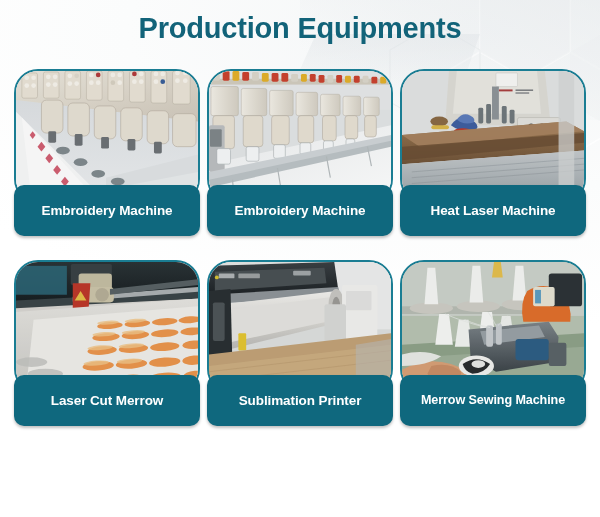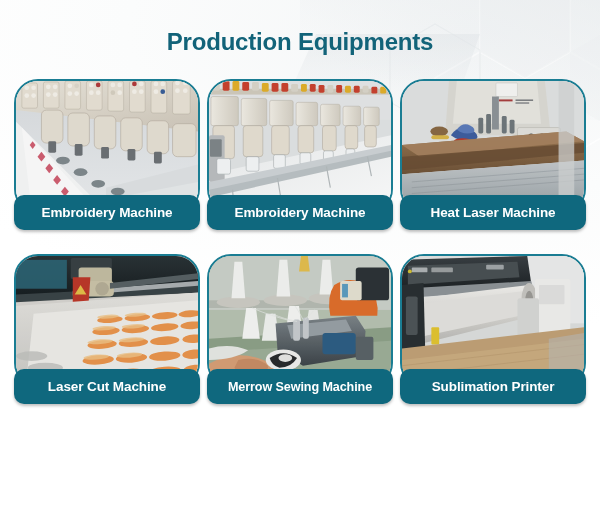--- a/index.html
+++ b/index.html
@@ -56,24 +56,24 @@
     z-index: 1;
     pointer-events: none;
   }
 
   
   .page { position: relative; z-index: 3; width: 600px; height: 517px; }
 
   .page-title {
     text-align: center;
     color: #126379;
-    font-size: 24px;
+    font-size: 29px;
     font-weight: bold;
     letter-spacing: -0.2px;
-    padding-top: 29px;
+    padding-top: 13px;
     line-height: 1.1;
   }
 
   
   .grid {
     margin-top: 24px;
     padding: 0 14px;
     display: grid;
     grid-template-columns: repeat(3, 1fr);
     gap: 7px 7px;
@@ -91,21 +91,21 @@
     border: 2px solid #1a7d93;
     border-radius: 24px;
     overflow: hidden;
     background: #cfd6d9;
   }
   .card-photo svg { display: block; width: 100%; height: 100%; }
 
   .card-label {
     position: relative;
     margin-top: -18px;
-    height: 35px;
+    height: 51px;
     border-radius: 10px;
     background: #0f687e;
     color: #ffffff;
     display: flex;
     align-items: center;
     justify-content: center;
     font-size: 13.5px;
     font-weight: bold;
     letter-spacing: -0.1px;
     box-shadow: 0 2px 3px rgba(0,0,0,0.25);
@@ -496,93 +496,21 @@
 
           <g fill="#c6c7c4" opacity="0.85">
             <ellipse cx="16" cy="104" rx="16" ry="5"></ellipse>
             <ellipse cx="30" cy="116" rx="18" ry="5"></ellipse>
             <ellipse cx="14" cy="126" rx="16" ry="5"></ellipse>
             <ellipse cx="44" cy="128" rx="18" ry="5"></ellipse>
           </g>
           <rect x="0" y="0" width="186" height="134" fill="#000" opacity="0.05"></rect>
         </svg>
       </div>
-      <div class="card-label">Laser Cut Machine</div>
-    </div>
-
-    <div class="card">
-      <div class="card-photo">
-        <svg viewBox="0 0 186 134" preserveAspectRatio="none" aria-hidden="true">
-          <defs>
-            <linearGradient id="c5mach" x1="0" y1="0" x2="0" y2="1">
-              <stop offset="0" stop-color="#7e868b"></stop>
-                <stop offset="1" stop-color="#3e464b"></stop>
-            </linearGradient>
-          </defs>
-          <rect width="186" height="134" fill="#b9c4b4"></rect>
-
-          <rect x="0" y="0" width="186" height="56" fill="#cdd3cb"></rect>
-
-          <rect x="0" y="46" width="140" height="8" fill="#b8bdb5"></rect>
-          <g>
-            <ellipse cx="30" cy="48" rx="22" ry="6" fill="#cfcec6"></ellipse>
-            <ellipse cx="78" cy="46" rx="22" ry="6" fill="#cfcec6"></ellipse>
-            <ellipse cx="122" cy="44" rx="20" ry="6" fill="#cfcec6"></ellipse>
-          </g>
-          <g>
-            <path d="M26,6 l8,0 l3,38 l-14,0 z" fill="#f5f6f4"></path>
-            <path d="M72,4 l8,0 l3,38 l-14,0 z" fill="#f5f6f4"></path>
-            <path d="M116,4 l8,0 l3,36 l-14,0 z" fill="#f5f6f4"></path>
-            <path d="M94,0 l7,0 l2,16 l-11,0 z" fill="#e5c04f"></path>
-          </g>
-
-          <path d="M128,30 q20,-12 36,4 q10,10 8,28 l-48,0 q-4,-20 4,-32z" fill="#e1702c"></path>
-          <rect x="150" y="12" width="34" height="34" rx="3" fill="#2d3438"></rect>
-          <rect x="134" y="26" width="22" height="20" rx="2" fill="#e7e3d4"></rect>
-          <rect x="136" y="29" width="6" height="14" fill="#5d9fc2"></rect>
-
-          <path d="M0,92 L186,80 L186,134 L0,134 Z" fill="#9fb09a"></path>
-          <path d="M0,86 L186,74 L186,88 L0,100 Z" fill="#8fa38a"></path>
-
-          <g>
-            <path d="M38,54 l10,0 l4,32 l-18,0 z" fill="#f7f8f6"></path>
-            <path d="M58,60 l10,0 l4,28 l-18,0 z" fill="#f2f4f1"></path>
-            <path d="M82,52 l10,0 l4,32 l-18,0 z" fill="#f7f8f6"></path>
-            <path d="M102,56 l9,0 l4,28 l-17,0 z" fill="#eef0ed"></path>
-          </g>
-
-          <path d="M68,70 L150,62 L160,78 L158,104 L96,114 L70,98 Z" fill="url(#c5mach)"></path>
-          <path d="M80,72 L140,66 L146,78 L84,86 Z" fill="#9aa2a7"></path>
-          <rect x="116" y="80" width="34" height="22" rx="3" fill="#2e5f86"></rect>
-          <rect x="150" y="84" width="18" height="24" rx="2" fill="#5b6469"></rect>
-
-          <g fill="#c9ced1">
-            <rect x="86" y="66" width="7" height="22" rx="2"></rect>
-            <rect x="96" y="64" width="6" height="22" rx="2"></rect>
-          </g>
-
-          <g stroke="#e8ebe8" stroke-width="0.8" fill="none" opacity="0.9">
-            <path d="M44,54 C58,60 70,64 86,68"></path>
-            <path d="M64,60 C74,64 80,66 90,68"></path>
-            <path d="M88,52 C92,58 94,62 96,66"></path>
-            <path d="M108,56 C104,60 100,64 98,66"></path>
-          </g>
-
-          <path d="M0,112 q24,-14 50,-6 q16,5 18,14 q-10,14 -34,14 L0,134 Z" fill="#d9a177"></path>
-          <path d="M30,108 q20,-4 30,6 q2,8 -12,10 q-18,1 -22,-8z" fill="#c98e66"></path>
-
-          <ellipse cx="76" cy="108" rx="18" ry="11" fill="#f2f2f0"></ellipse>
-          <path d="M62,106 q14,-10 28,0 q-6,10 -18,10 q-8,-2 -10,-10z" fill="#2a2c2e"></path>
-          <ellipse cx="78" cy="106" rx="7" ry="4" fill="#e9e9e7"></ellipse>
-
-          <path d="M0,96 q22,-6 40,2 q-14,10 -40,10z" fill="#e9ebe7"></path>
-          <rect x="0" y="0" width="186" height="134" fill="#000" opacity="0.04"></rect>
-        </svg>
-      </div>
-      <div class="card-label sm">Merrow Sewing Machine</div>
+      <div class="card-label">Laser Cut Merrow</div>
     </div>
 
     <div class="card">
       <div class="card-photo">
         <svg viewBox="0 0 186 134" preserveAspectRatio="none" aria-hidden="true">
           <defs>
             <linearGradient id="c6roll" x1="0" y1="0" x2="0" y2="1">
               <stop offset="0" stop-color="#f2f1ee"></stop>
               <stop offset="0.45" stop-color="#d9d8d4"></stop>
               <stop offset="1" stop-color="#b4b3af"></stop>
@@ -635,14 +563,86 @@
             <line x1="0" y1="124" x2="186" y2="102"></line>
           </g>
 
           <path d="M150,86 L186,80 L186,134 L150,134 Z" fill="#b9bcbb" opacity="0.55"></path>
           <rect x="0" y="0" width="186" height="134" fill="#000" opacity="0.03"></rect>
         </svg>
       </div>
       <div class="card-label">Sublimation Printer</div>
     </div>
 
+    <div class="card">
+      <div class="card-photo">
+        <svg viewBox="0 0 186 134" preserveAspectRatio="none" aria-hidden="true">
+          <defs>
+            <linearGradient id="c5mach" x1="0" y1="0" x2="0" y2="1">
+              <stop offset="0" stop-color="#7e868b"></stop>
+                <stop offset="1" stop-color="#3e464b"></stop>
+            </linearGradient>
+          </defs>
+          <rect width="186" height="134" fill="#b9c4b4"></rect>
+
+          <rect x="0" y="0" width="186" height="56" fill="#cdd3cb"></rect>
+
+          <rect x="0" y="46" width="140" height="8" fill="#b8bdb5"></rect>
+          <g>
+            <ellipse cx="30" cy="48" rx="22" ry="6" fill="#cfcec6"></ellipse>
+            <ellipse cx="78" cy="46" rx="22" ry="6" fill="#cfcec6"></ellipse>
+            <ellipse cx="122" cy="44" rx="20" ry="6" fill="#cfcec6"></ellipse>
+          </g>
+          <g>
+            <path d="M26,6 l8,0 l3,38 l-14,0 z" fill="#f5f6f4"></path>
+            <path d="M72,4 l8,0 l3,38 l-14,0 z" fill="#f5f6f4"></path>
+            <path d="M116,4 l8,0 l3,36 l-14,0 z" fill="#f5f6f4"></path>
+            <path d="M94,0 l7,0 l2,16 l-11,0 z" fill="#e5c04f"></path>
+          </g>
+
+          <path d="M128,30 q20,-12 36,4 q10,10 8,28 l-48,0 q-4,-20 4,-32z" fill="#e1702c"></path>
+          <rect x="150" y="12" width="34" height="34" rx="3" fill="#2d3438"></rect>
+          <rect x="134" y="26" width="22" height="20" rx="2" fill="#e7e3d4"></rect>
+          <rect x="136" y="29" width="6" height="14" fill="#5d9fc2"></rect>
+
+          <path d="M0,92 L186,80 L186,134 L0,134 Z" fill="#9fb09a"></path>
+          <path d="M0,86 L186,74 L186,88 L0,100 Z" fill="#8fa38a"></path>
+
+          <g>
+            <path d="M38,54 l10,0 l4,32 l-18,0 z" fill="#f7f8f6"></path>
+            <path d="M58,60 l10,0 l4,28 l-18,0 z" fill="#f2f4f1"></path>
+            <path d="M82,52 l10,0 l4,32 l-18,0 z" fill="#f7f8f6"></path>
+            <path d="M102,56 l9,0 l4,28 l-17,0 z" fill="#eef0ed"></path>
+          </g>
+
+          <path d="M68,70 L150,62 L160,78 L158,104 L96,114 L70,98 Z" fill="url(#c5mach)"></path>
+          <path d="M80,72 L140,66 L146,78 L84,86 Z" fill="#9aa2a7"></path>
+          <rect x="116" y="80" width="34" height="22" rx="3" fill="#2e5f86"></rect>
+          <rect x="150" y="84" width="18" height="24" rx="2" fill="#5b6469"></rect>
+
+          <g fill="#c9ced1">
+            <rect x="86" y="66" width="7" height="22" rx="2"></rect>
+            <rect x="96" y="64" width="6" height="22" rx="2"></rect>
+          </g>
+
+          <g stroke="#e8ebe8" stroke-width="0.8" fill="none" opacity="0.9">
+            <path d="M44,54 C58,60 70,64 86,68"></path>
+            <path d="M64,60 C74,64 80,66 90,68"></path>
+            <path d="M88,52 C92,58 94,62 96,66"></path>
+            <path d="M108,56 C104,60 100,64 98,66"></path>
+          </g>
+
+          <path d="M0,112 q24,-14 50,-6 q16,5 18,14 q-10,14 -34,14 L0,134 Z" fill="#d9a177"></path>
+          <path d="M30,108 q20,-4 30,6 q2,8 -12,10 q-18,1 -22,-8z" fill="#c98e66"></path>
+
+          <ellipse cx="76" cy="108" rx="18" ry="11" fill="#f2f2f0"></ellipse>
+          <path d="M62,106 q14,-10 28,0 q-6,10 -18,10 q-8,-2 -10,-10z" fill="#2a2c2e"></path>
+          <ellipse cx="78" cy="106" rx="7" ry="4" fill="#e9e9e7"></ellipse>
+
+          <path d="M0,96 q22,-6 40,2 q-14,10 -40,10z" fill="#e9ebe7"></path>
+          <rect x="0" y="0" width="186" height="134" fill="#000" opacity="0.04"></rect>
+        </svg>
+      </div>
+      <div class="card-label sm">Merrow Sewing Machine</div>
+    </div>
+
   </div>
 </div>
 
 </body></html>

